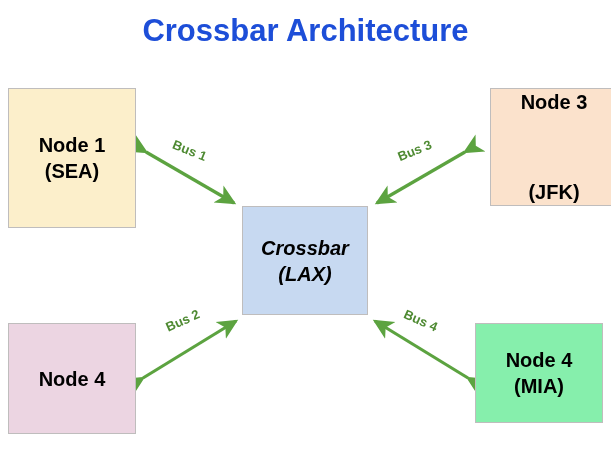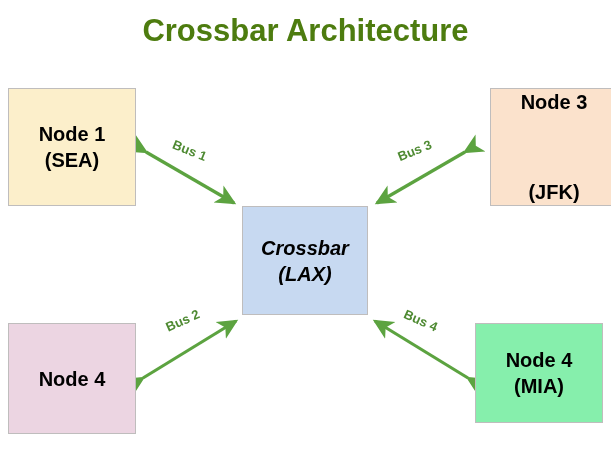--- a/index.html
+++ b/index.html
@@ -18,21 +18,21 @@
     overflow: hidden;
   }
   #title {
     position: absolute;
     left: 0;
     top: 12px;
     width: 611px;
     text-align: center;
     font-size: 31px;
     font-weight: bold;
-    color: #4d7c0f;
+    color: #1d4ed8;
     letter-spacing: 0px;
     line-height: 38px;
   }
 
   
   .node {
     position: absolute;
     box-sizing: border-box;
     border: 1px solid #bfbdbd;
     display: flex;
@@ -40,21 +40,21 @@
     align-items: center;
     justify-content: center;
     color: #000000;
     font-weight: bold;
     font-size: 20px;
     line-height: 26px;
     z-index: 3;
   }
   .node .ln { display: block; }
 
-  #node1 { left: 8px;   top: 88px;  width: 128px; height: 118px; background: #fcefcb; }
+  #node1 { left: 8px;   top: 88px;  width: 128px; height: 140px; background: #fcefcb; }
   #node3 { left: 490px; top: 88px;  width: 128px; height: 118px; background: #fbe2cc; justify-content: space-between; }
   #node2 { left: 8px;   top: 323px; width: 128px; height: 111px; background: #ecd5e2; }
   #node4 { left: 475px; top: 323px; width: 128px; height: 100px; background: #86efac; }
   #crossbar {
     left: 242px; top: 206px; width: 126px; height: 109px;
     background: #c7d9f1;
     font-style: italic;
   }
 
   

